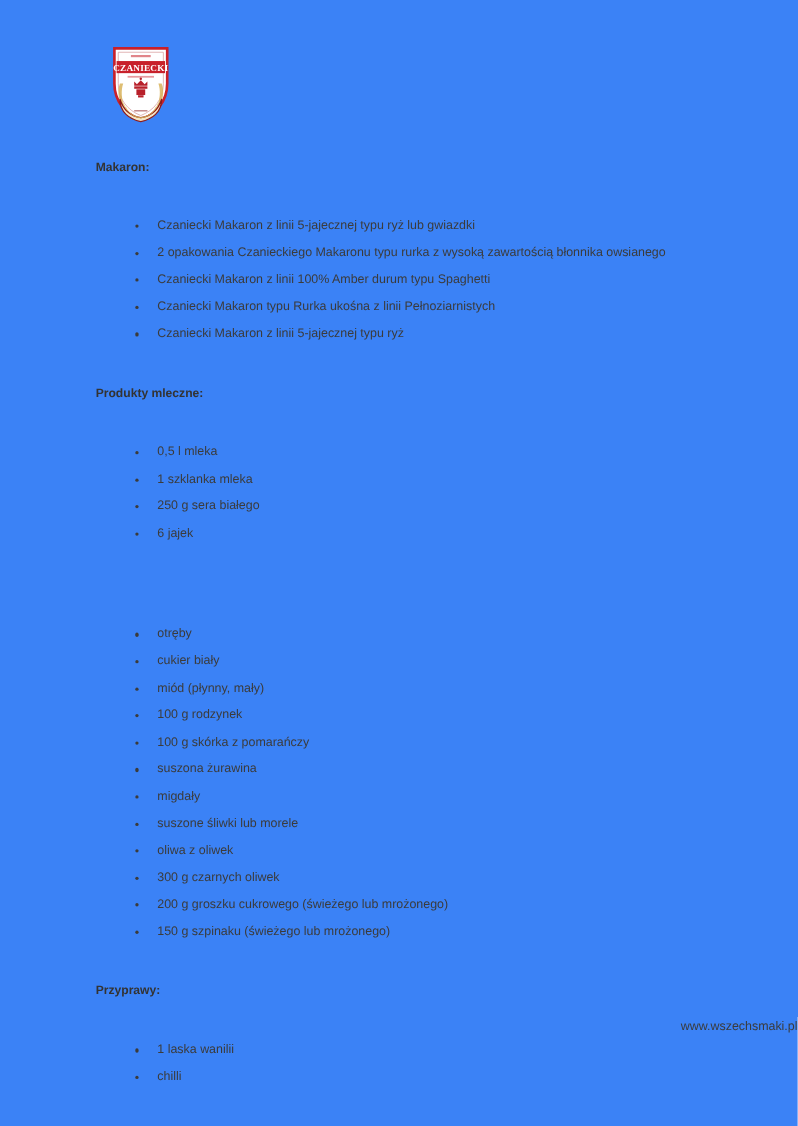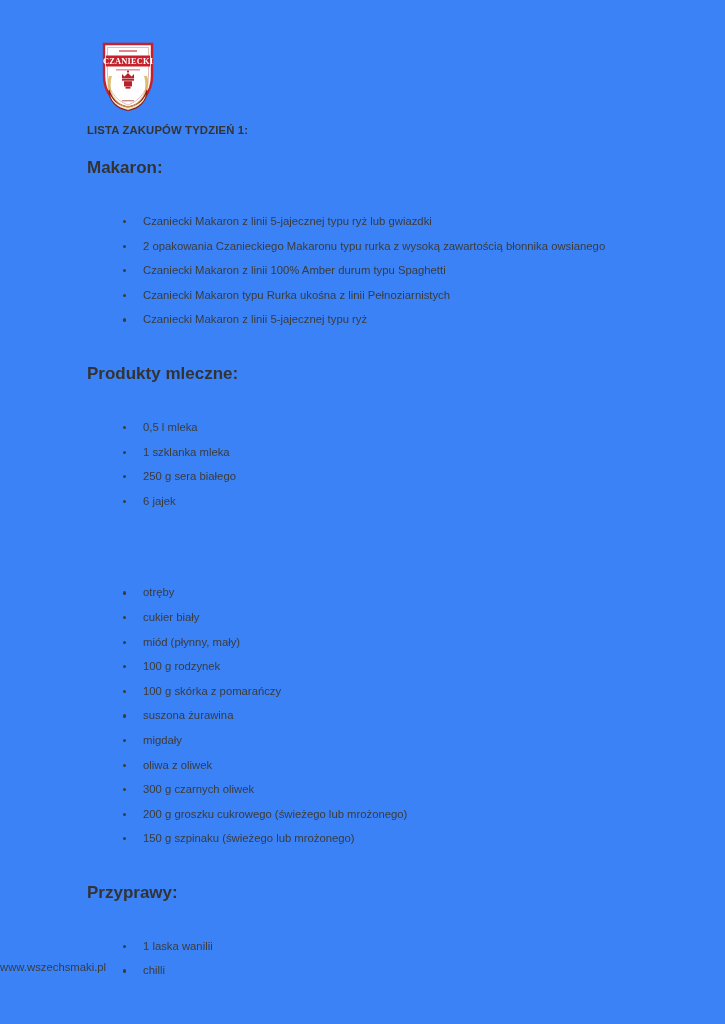--- a/index.html
+++ b/index.html
@@ -47,21 +47,21 @@
     font-weight: bold;
     letter-spacing: 0.15px;
     color: #333333;
     line-height: 16px;
     margin: 0 0 0 0;
   }
 
   .section { margin-top: 0; }
 
   .section-heading {
-    font-size: 17px;
+    font-size: 11px;
     font-weight: bold;
     color: #333333;
     line-height: 16px;
     margin: 0;
   }
 
   
   .spacer-sm { height: 22px; }
   .spacer-heading { height: 21px; }
 
@@ -87,22 +87,22 @@
     height: 3.2px;
     border-radius: 50%;
     background: #3b3b3b;
   }
 
   
   .footer {
     position: absolute;
     left: 0;
     right: 0;
-    top: 959px;
-    text-align: left;
+    top: 925px;
+    text-align: right;
     font-size: 11.3px;
     color: #3b3b3b;
     line-height: 16px;
   }
 </style>
 </head>
 <body>
 
 <div class="page">
 
@@ -134,21 +134,20 @@
       <path d="M13 52 C13 64 21.5 70.5 32 72.5 C42.5 70.5 51 64 51 52
                C48 62 41 67.5 32 69 C23 67.5 16 62 13 52 Z" fill="#f4e6c4" stroke="#8e1b1b" stroke-width="1.1"></path>
       <path d="M16 56 C19 64 25 68 32 69.2 C39 68 45 64 48 56" fill="none" stroke="#d8b35a" stroke-width="0.8" opacity="0.9"></path>
       <path d="M18 59 C21 65 26 68.2 32 69 C38 68.2 43 65 46 59" fill="none" stroke="#d8b35a" stroke-width="0.7" opacity="0.7"></path>
       <rect x="26" y="62" width="12" height="1.4" fill="#8e1b1b" opacity="0.5"></rect>
     </svg>
   </div>
 
   <div class="doc">
 
-    <div class="doc-title">LISTA ZAKUPÓW TYDZIEŃ 1:</div>
 
     <div class="spacer-sm"></div>
 
     <div class="section">
       <div class="section-heading">Makaron:</div>
       <div class="spacer-heading"></div>
       <ul class="items">
         <li>Czaniecki Makaron z linii 5-jajecznej typu ryż lub gwiazdki</li>
         <li>2 opakowania Czanieckiego Makaronu typu rurka z wysoką zawartością błonnika owsianego</li>
         <li>Czaniecki Makaron z linii 100% Amber durum typu Spaghetti</li>
@@ -175,20 +174,21 @@
     <div class="section">
       <div class="spacer-heading"></div>
       <ul class="items">
         <li>otręby</li>
         <li>cukier biały</li>
         <li>miód (płynny, mały)</li>
         <li>100 g rodzynek</li>
         <li>100 g skórka z pomarańczy</li>
         <li>suszona żurawina</li>
         <li>migdały</li>
+        <li>suszone śliwki lub morele</li>
         <li>oliwa z oliwek</li>
         <li>300 g czarnych oliwek</li>
         <li>200 g groszku cukrowego (świeżego lub mrożonego)</li>
         <li>150 g szpinaku (świeżego lub mrożonego)</li>
       </ul>
     </div>
 
     <div class="spacer-sm"></div>
 
     <div class="section">

